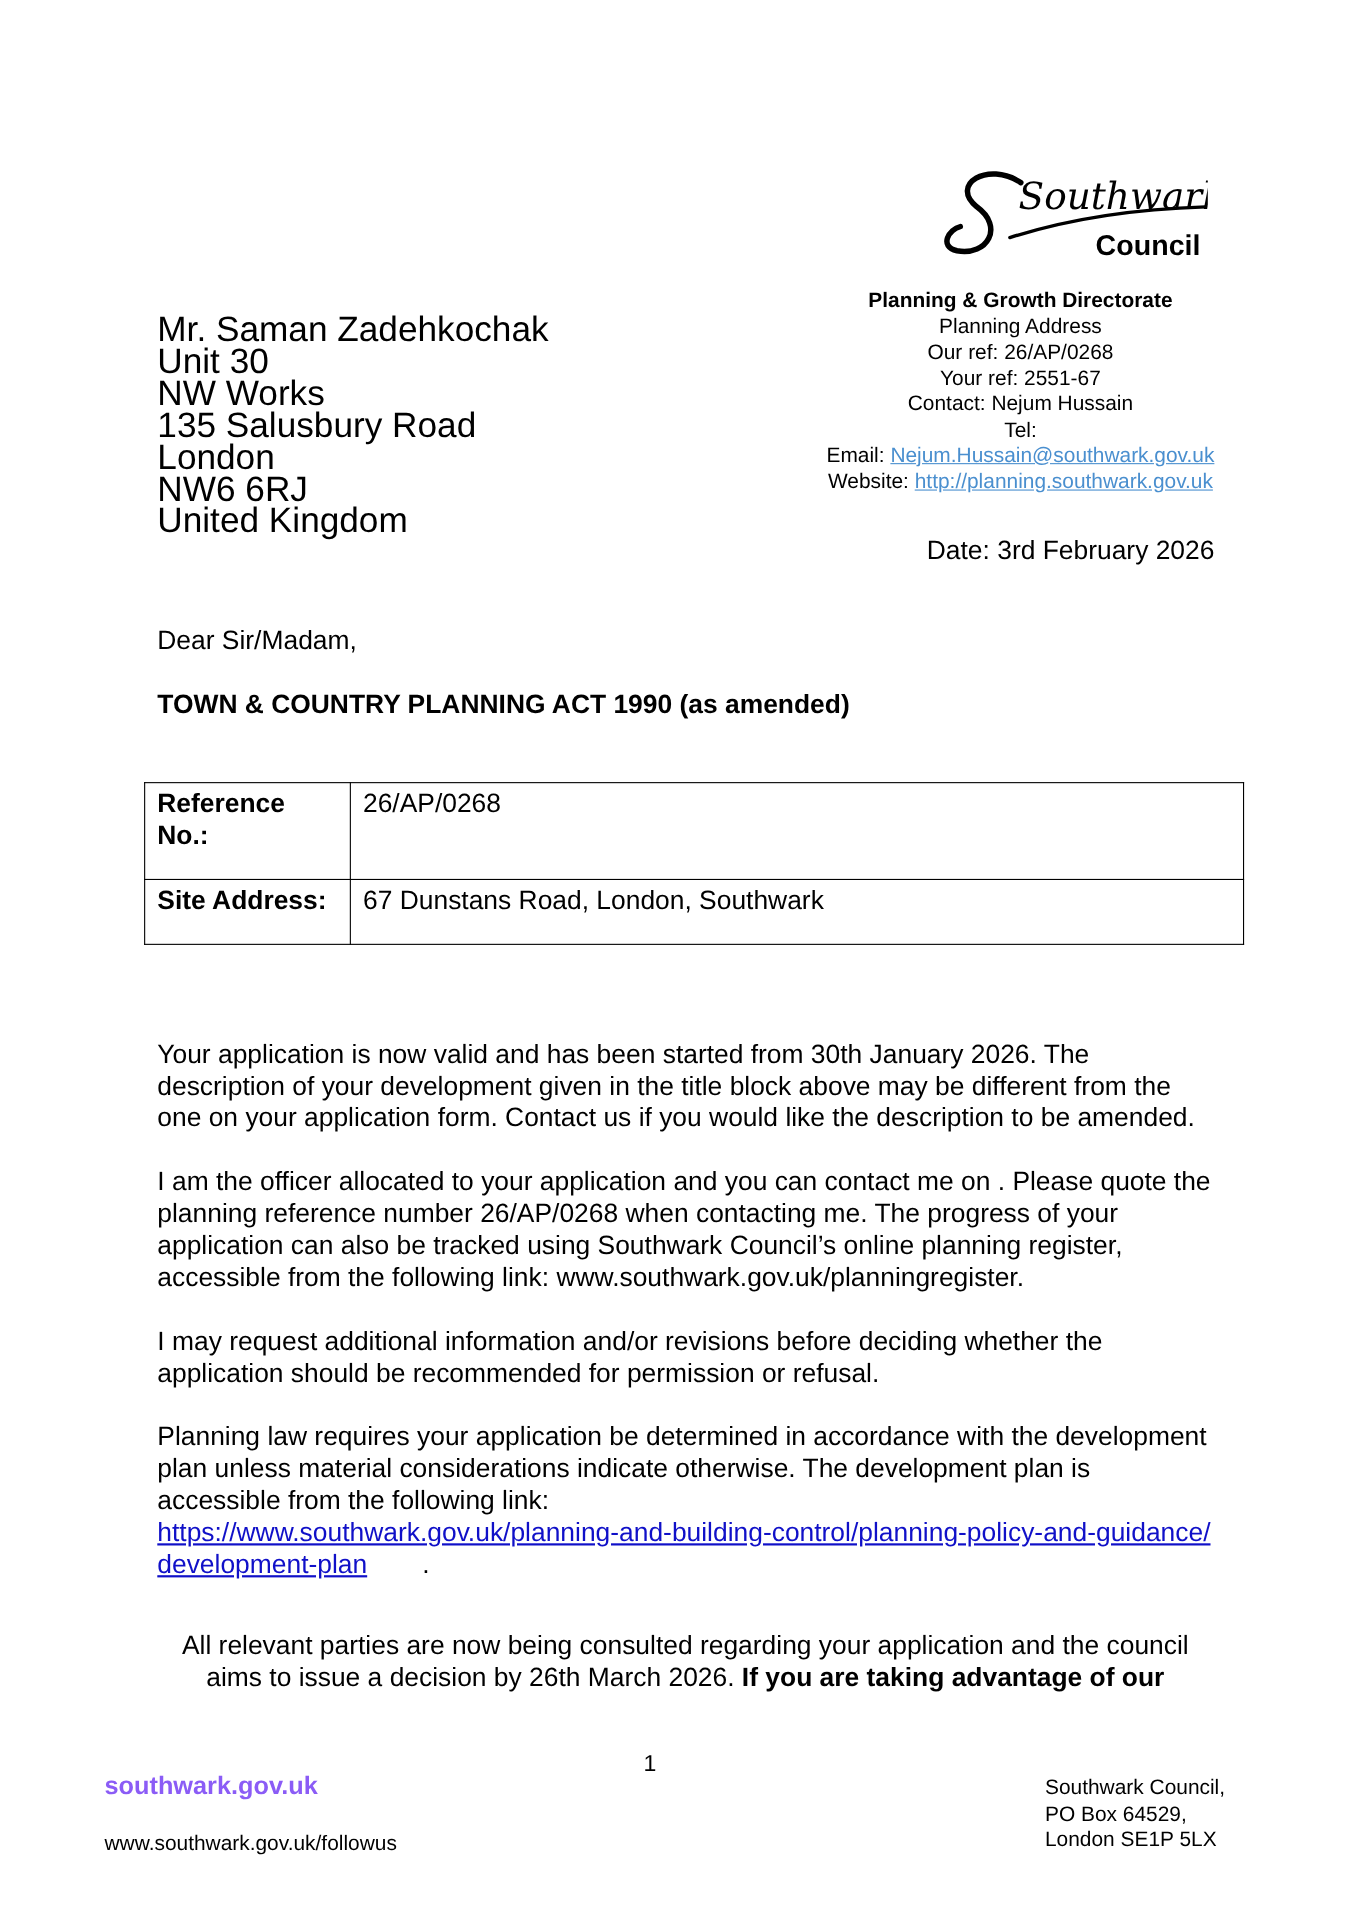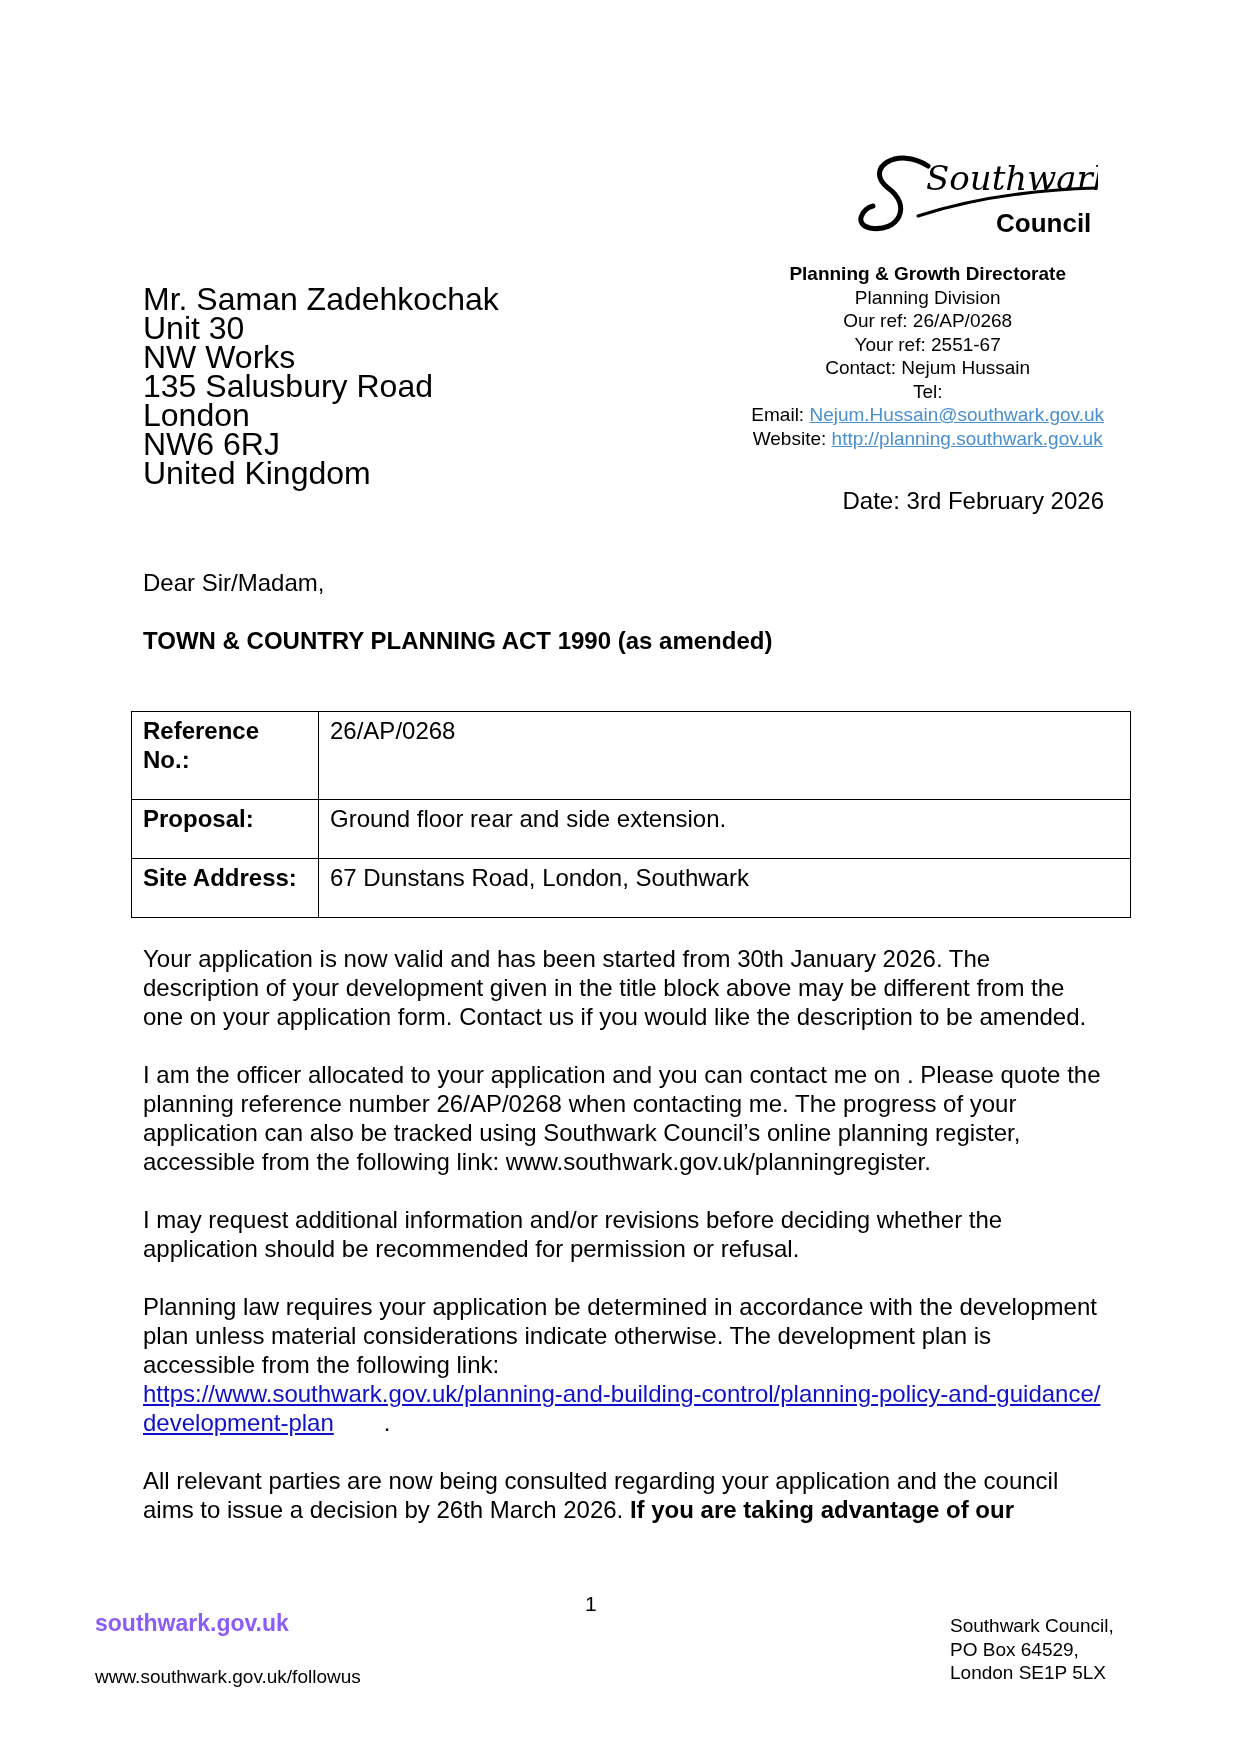--- a/index.html
+++ b/index.html
@@ -34,21 +34,21 @@
   <svg width="240" height="112" viewBox="0 0 240 112">
     <path d="M70 38 C 40 18, 5 40, 30 60 C 55 78, 40 105, 12 100 C -5 96, 5 80, 15 78" fill="none" stroke="#000" stroke-width="5" stroke-linecap="round"></path>
     <path d="M60 88 C 110 72, 170 62, 238 60" fill="none" stroke="#000" stroke-width="3" stroke-linecap="round"></path>
     <text x="68" y="62" font-family="DejaVu Serif, serif" font-style="italic" font-size="34">Southwark</text>
     <text x="138" y="104" font-family="Liberation Sans, sans-serif" font-weight="bold" font-size="26">Council</text>
   </svg>
 </div>
 
 <div class="abs dept">
   <div class="b">Planning &amp; Growth Directorate</div>
-  <div>Planning Division</div>
+  <div>Planning Address</div>
   <div>Our ref: 26/AP/0268</div>
   <div>Your ref: 2551-67</div>
   <div>Contact: Nejum Hussain</div>
   <div>Tel:</div>
   <div><span>Email: </span><a>Nejum.Hussain@southwark.gov.uk</a></div>
   <div><span>Website: </span><a>http://planning.southwark.gov.uk</a></div>
 </div>
 
 <div class="abs addr">
   <div>Mr. Saman Zadehkochak</div>
@@ -66,40 +66,36 @@
 <div class="abs body heading">
   <div>TOWN &amp; COUNTRY PLANNING ACT 1990 (as amended)</div>
 </div>
 
 <table class="ref">
   <tbody>
       <tr class="r1">
     <td class="k">Reference No.:</td>
     <td>26/AP/0268</td>
   </tr>
-  <tr class="r2">
-    <td class="k">Proposal:</td>
-    <td>Ground floor rear and side extension.</td>
-  </tr>
   <tr class="r3">
     <td class="k">Site Address:</td>
     <td>67 Dunstans Road, London, Southwark</td>
   </tr>
 </tbody>
   </table>
 
 <div class="abs body" style="top:944px;">
   <p class="par">Your application is now valid and has been started from 30th January 2026. The description of your development given in the title block above may be different from the one on your application form. Contact us if you would like the description to be amended.</p>
   <p class="par" style="margin-top:29px;">I am the officer allocated to your application and you can contact me on . Please quote the planning reference number 26/AP/0268 when contacting me. The progress of your application can also be tracked using Southwark Council’s online planning register, accessible from the following link: www.southwark.gov.uk/planningregister.</p>
   <p class="par" style="margin-top:29px;">I may request additional information and/or revisions before deciding whether the application should be recommended for permission or refusal.</p>
   <p class="par" style="margin-top:29px;">
     <span>Planning law requires your application be determined in accordance with the development plan unless material considerations indicate otherwise. The development plan is accessible from the following link:</span><br>
     <a class="link" style="word-break:break-all;">https://www.southwark.gov.uk/planning-and-building-control/planning-policy-and-guidance/development-plan</a><span style="margin-left:50px;">.</span>
   </p>
-  <p class="par" style="margin-top:29px;">
+  <p class="par" style="margin-top:45px;text-align:center;">
     <span>All relevant parties are now being consulted regarding your application and the council aims to issue a decision by 26th March 2026. </span><b>If you are taking advantage of our</b>
   </p>
 </div>
 
 <div class="abs pageno">1</div>
 <div class="abs footer-green">southwark.gov.uk</div>
 <div class="abs footer-follow">www.southwark.gov.uk/followus</div>
 <div class="abs footer-addr">
   <div>Southwark Council,</div>
   <div>PO Box 64529,</div>

